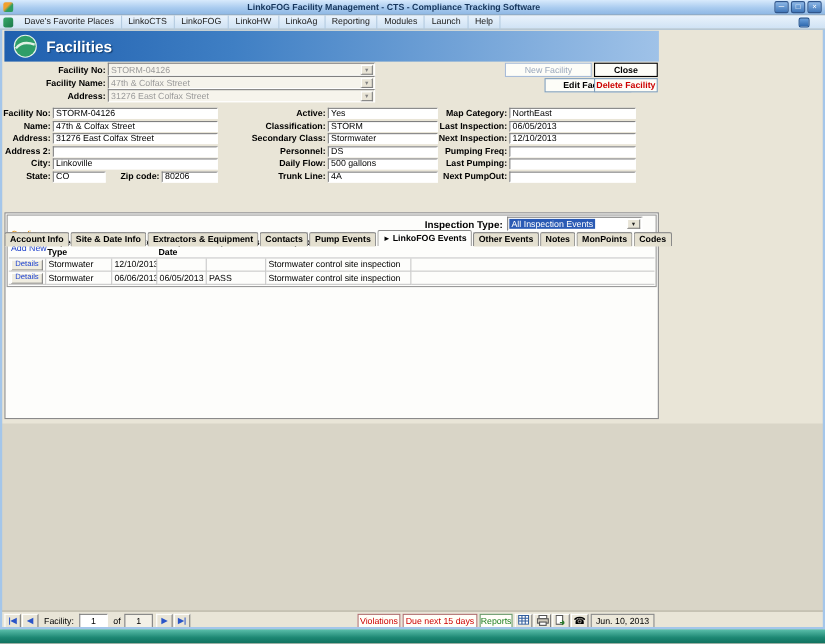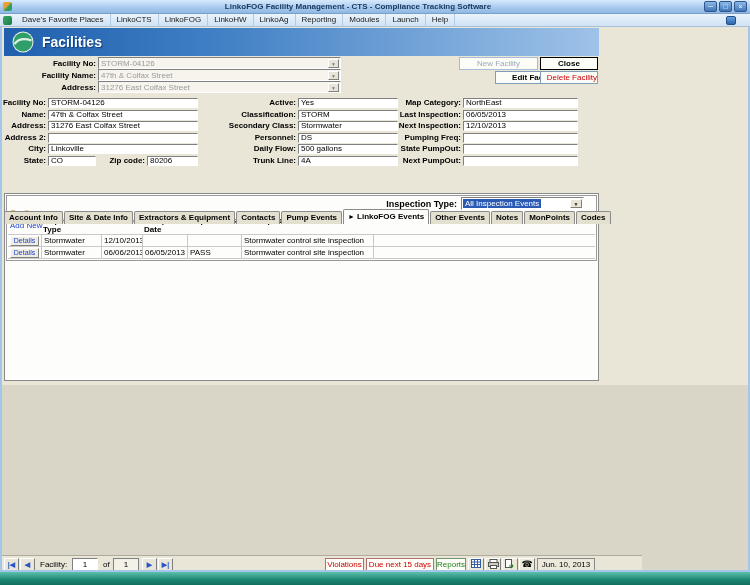--- a/index.html
+++ b/index.html
@@ -32,21 +32,21 @@
   
   .combo{position:absolute;height:12px;background:#f6f4ec;border:1px solid;border-color:#808080 #fff #fff #808080;}
   .combo-text{position:absolute;left:2px;top:1px;right:13px;font-size:8px;line-height:9px;color:#9a9a9a;white-space:nowrap;overflow:hidden;}
   .combo-arrow{position:absolute;right:1px;top:1px;width:11px;height:9px;background:#e8e4d6;border:1px solid;border-color:#fff #808080 #808080 #fff;font-size:5px;line-height:8px;text-align:center;color:#808080;}
 
   
   .tbtn{position:absolute;height:13px;background:#fdfdf8;font-size:8px;line-height:11px;text-align:center;white-space:nowrap;}
   .btn-disabled{border:1px solid #a8bcd8;color:#9aa8bc;}
   .btn-default{border:1px solid #000;color:#000;font-weight:bold;}
   .btn-strong{border:1px solid #7f9db9;color:#000;font-weight:bold;margin-left:36px;}
-  .btn-danger{border:1px solid #7f9db9;color:#cc0000;font-weight:normal;text-align:right;}
+  .btn-danger{border:1px solid #7f9db9;color:#cc0000;font-weight:bold;}
 
   
   #tabbar{position:absolute;left:4px;top:179px;height:14px;display:flex;align-items:flex-end;z-index:2;margin-top:31px;}
   .tab{height:13px;line-height:12px;padding:0 4px;background:#e4e0d0;border:1px solid #8a8a8a;border-bottom:none;border-radius:2px 2px 0 0;font-weight:bold;font-size:8px;margin-right:1px;white-space:nowrap;}
   .tab.active{height:15px;line-height:14px;background:#fdfdfb;position:relative;z-index:3;}
   .tab-arrow{margin-right:2px;font-size:7px;}
 
   
   #tab-panel{position:absolute;left:4px;top:193px;width:595px;height:188px;background:#fdfdfb;border:1px solid #8a8a8a;z-index:1;}
   #grid-wrap{position:absolute;left:1px;top:1px;width:591px;height:66px;border:1px solid #9a9a9a;background:#fdfdfb;}
@@ -64,21 +64,21 @@
   .c-type{width:60px;}
   .c-due{width:41px;}
   .c-comp{width:45px;}
   .c-res{width:54px;}
   .c-desc{width:132px;}
   .c-extra{width:221px;border-right:none;}
   .det-btn{margin:1px 2px;width:29px;height:10px;background:#f0ede0;border:1px solid;border-color:#fff #808080 #808080 #fff;color:#1a3fd0;font-size:7px;line-height:8px;text-align:center;}
   .grid-line{position:absolute;left:1px;width:587px;height:1px;background:#c9c9c9;}
 
   
-  #footer{position:absolute;left:0;top:555px;width:642px;height:17px;background:#e9e5d7;border-top:1px solid #b0ab9c;}
+  #footer{position:absolute;left:0;top:555px;width:750px;height:17px;background:#e9e5d7;border-top:1px solid #b0ab9c;}
   .navbtn{position:absolute;top:2px;width:15px;height:13px;background:#e9e5d7;border:1px solid;border-color:#fff #7f7f7f #7f7f7f #fff;color:#2a55c8;font-size:7px;font-weight:bold;text-align:center;line-height:11px;white-space:nowrap;overflow:hidden;}
   .flabel{position:absolute;top:4px;font-size:8px;white-space:nowrap;}
   .recbox{position:absolute;top:2px;height:13px;background:#fff;border:1px solid;border-color:#808080 #fff #fff #808080;font-size:8px;line-height:11px;text-align:center;}
   .recbox.flat{border:1px solid #808080;background:#f4f1e7;}
   .fbtn{position:absolute;top:2px;height:13px;background:#fffef8;border:1px solid #9a9a9a;font-size:8px;line-height:11px;text-align:center;white-space:nowrap;}
   .fbtn.red{color:#cc0000;border-color:#b07070;}
   .fbtn.green{color:#1e7e1e;border-color:#6a9a6a;}
   .ibtn{position:absolute;top:2px;width:16px;height:13px;background:#ece8da;border:1px solid;border-color:#fff #7f7f7f #7f7f7f #fff;text-align:center;line-height:11px;}
   #date-box{position:absolute;top:2px;left:537px;width:58px;height:13px;background:#ece8da;border:1px solid #8a8a8a;font-size:8px;line-height:11px;text-align:center;}
 
@@ -176,21 +176,21 @@
   <div class="vbox" style="left:298px;top:156px;width:100px">4A</div>
 
   <div class="lbl" style="left:378px;top:98px;width:83px">Map Category:</div>
   <div class="vbox" style="left:463px;top:98px;width:115px">NorthEast</div>
   <div class="lbl" style="left:378px;top:110px;width:83px">Last Inspection:</div>
   <div class="vbox" style="left:463px;top:110px;width:115px">06/05/2013</div>
   <div class="lbl" style="left:378px;top:121px;width:83px">Next Inspection:</div>
   <div class="vbox" style="left:463px;top:121px;width:115px">12/10/2013</div>
   <div class="lbl" style="left:378px;top:133px;width:83px">Pumping Freq:</div>
   <div class="vbox" style="left:463px;top:133px;width:115px"></div>
-  <div class="lbl" style="left:378px;top:144px;width:83px">State PumpOut:</div>
+  <div class="lbl" style="left:378px;top:144px;width:83px">Last Pumping:</div>
   <div class="vbox" style="left:463px;top:144px;width:115px"></div>
   <div class="lbl" style="left:378px;top:156px;width:83px">Next PumpOut:</div>
   <div class="vbox" style="left:463px;top:156px;width:115px"></div>
 
   <div id="tabbar">
     <div class="tab"><span>Account Info</span></div>
     <div class="tab"><span>Site &amp; Date Info</span></div>
     <div class="tab"><span>Extractors &amp; Equipment</span></div>
     <div class="tab"><span>Contacts</span></div>
     <div class="tab"><span>Pump Events</span></div>

